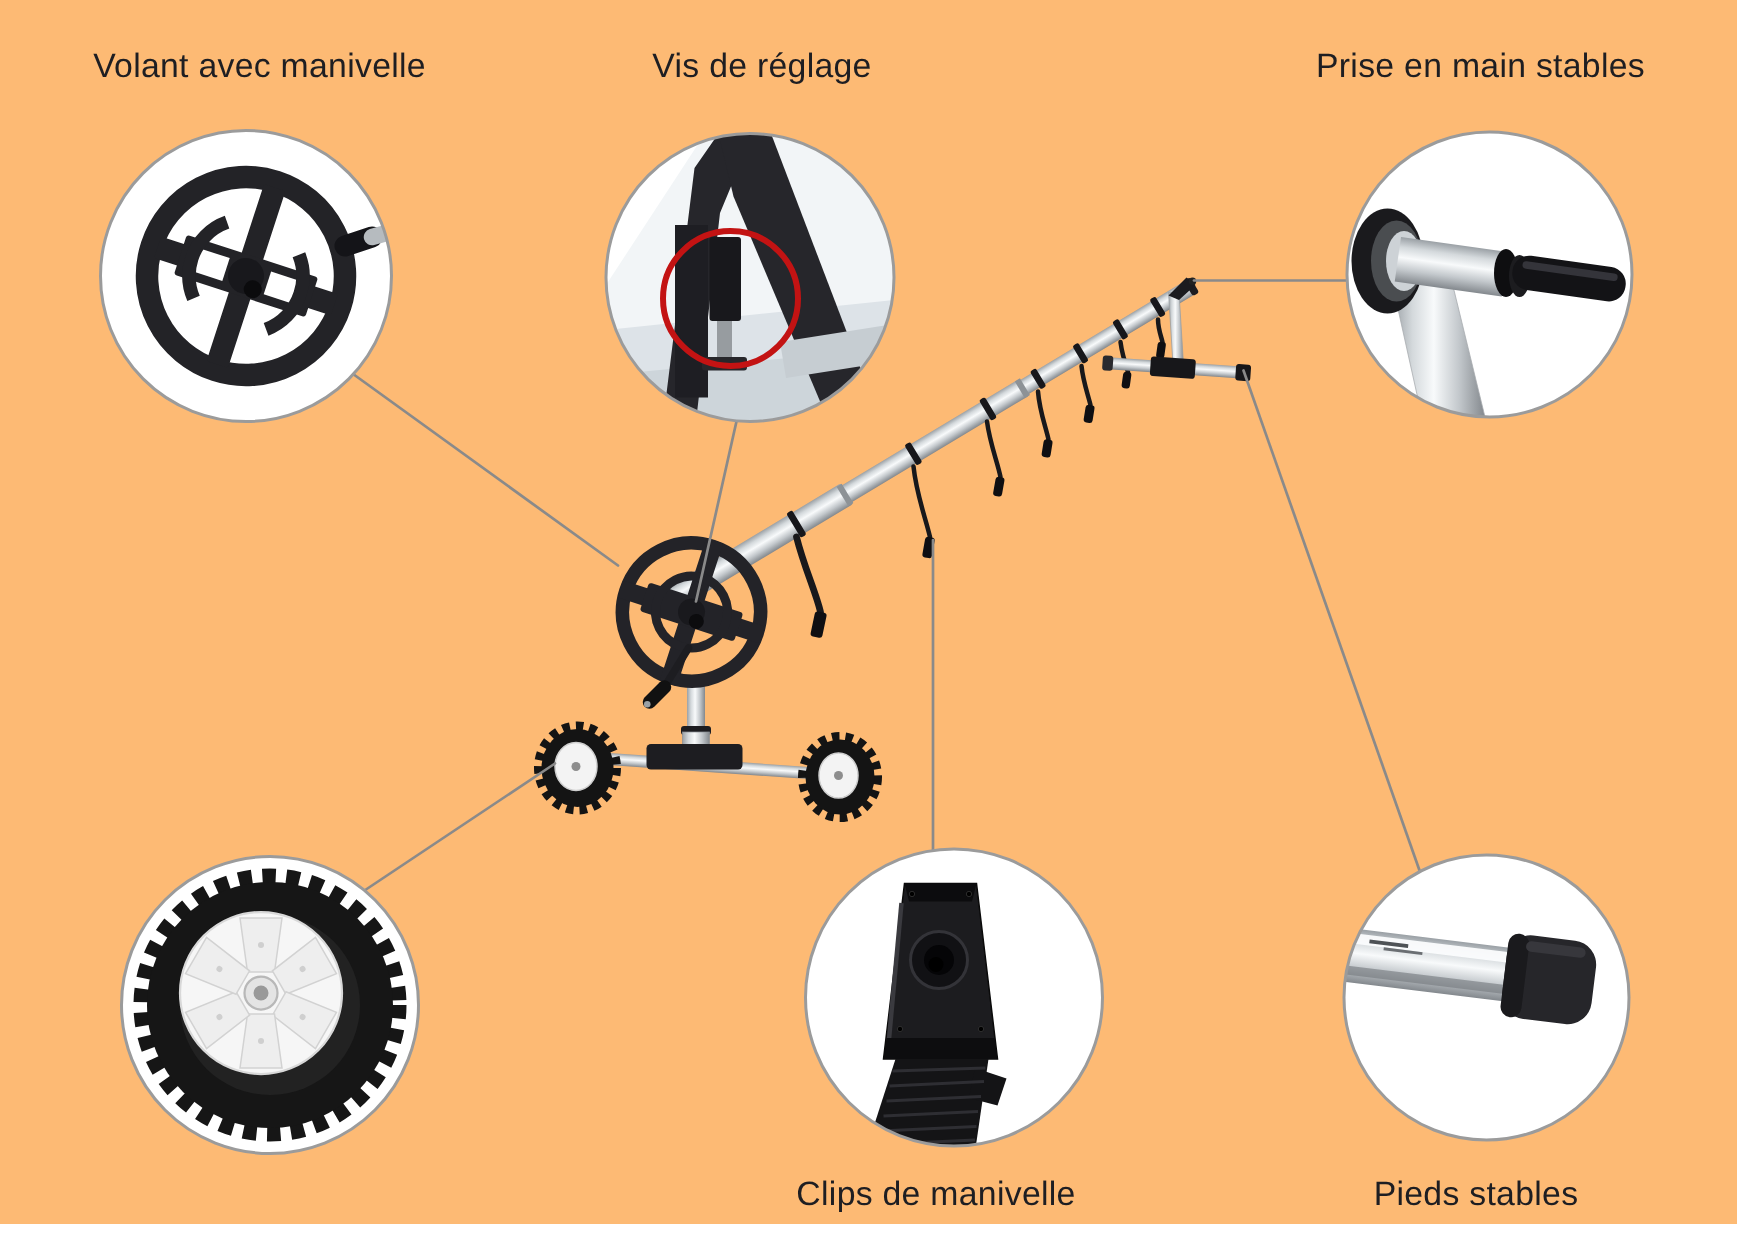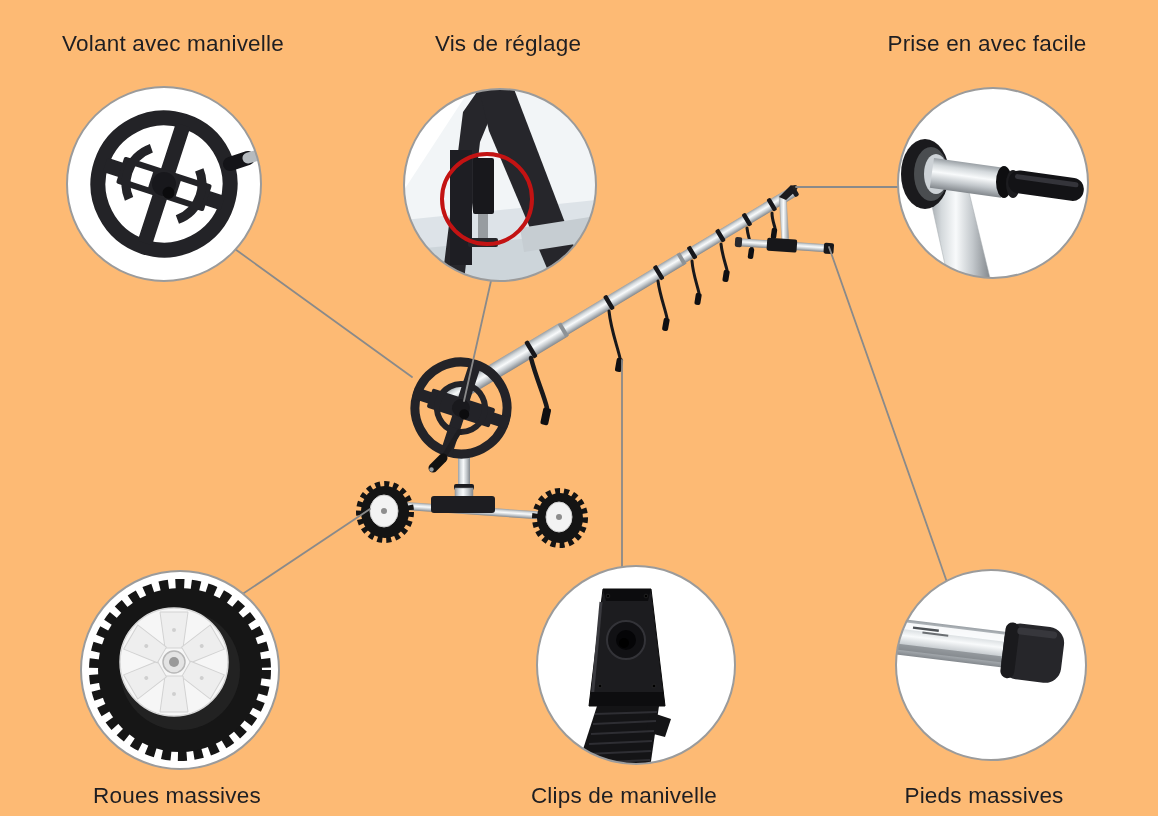--- a/index.html
+++ b/index.html
@@ -27,24 +27,23 @@
   .lbl-bc{left:624px;top:796px}
   .lbl-br{left:984px;top:796px}
 </style>
 </head>
 <body>
 
 <div class="stage">
 
   <div class="lbl lbl-tl">Volant avec manivelle</div>
   <div class="lbl lbl-tc">Vis de réglage</div>
-  <div class="lbl lbl-tr">Prise en avec facile</div>
-  <div class="lbl lbl-bl">Roues massives</div>
+  <div class="lbl lbl-tr">Prise en main stables</div>
   <div class="lbl lbl-bc">Clips de manivelle</div>
-  <div class="lbl lbl-br">Pieds massives</div>
+  <div class="lbl lbl-br">Pieds stables</div>
 
   <svg class="artwork" width="1158" height="832" viewBox="0 0 1158 832">
     <defs>
       <linearGradient id="metalV" x1="0" y1="0" x2="0" y2="1">
         <stop offset="0" stop-color="#9aa0a5"></stop>
         <stop offset="0.22" stop-color="#d4d9dc"></stop>
         <stop offset="0.45" stop-color="#f8fafb"></stop>
         <stop offset="0.72" stop-color="#c3c8cc"></stop>
         <stop offset="1" stop-color="#83888d"></stop>
       </linearGradient>

